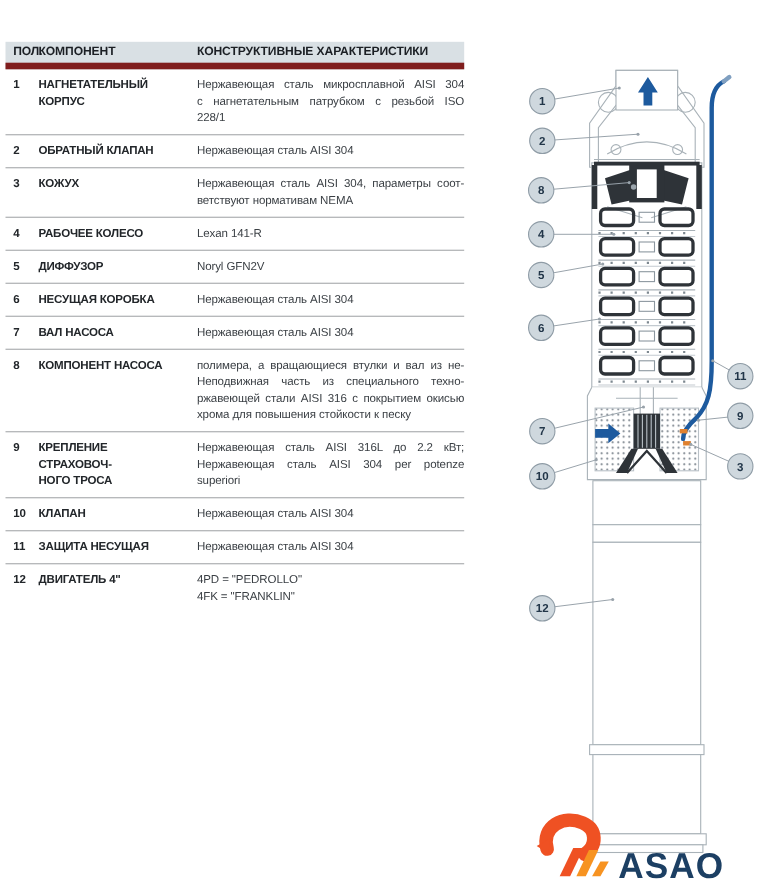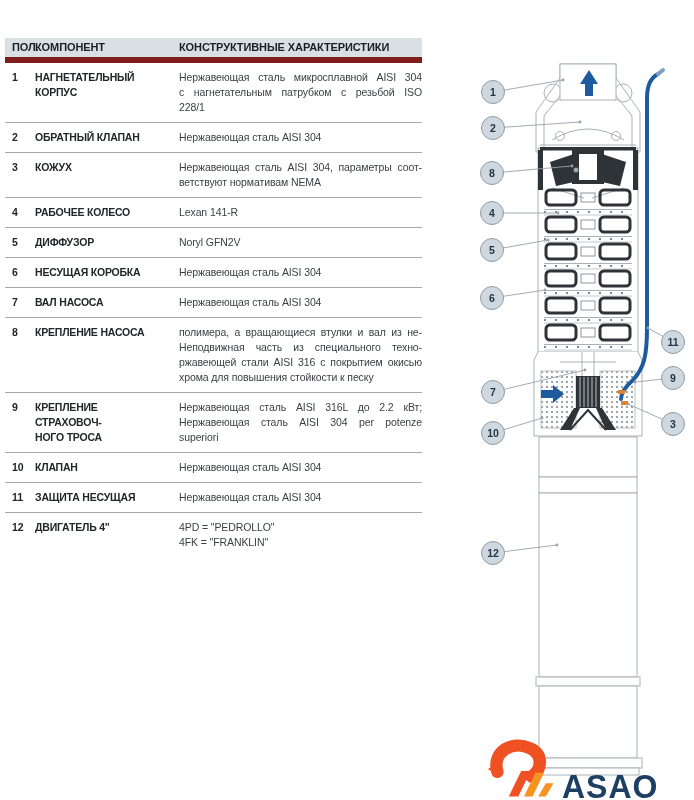--- a/index.html
+++ b/index.html
@@ -106,21 +106,21 @@
         <div class="col-name">
           <div>ВАЛ НАСОСА</div>
         </div>
         <div class="col-desc">
           <div class="dline">Нержавеющая сталь AISI 304</div>
         </div>
       </div>
       <div class="trow">
         <div class="col-num">8</div>
         <div class="col-name">
-          <div>КРЕПЛЕНИЕ НАСОСА</div>
+          <div>КОМПОНЕНТ НАСОСА</div>
         </div>
         <div class="col-desc">
           <div class="dline just">полимера, а вращающиеся втулки и вал из не-</div>
           <div class="dline just">Неподвижная часть из специального техно-</div>
           <div class="dline just">ржавеющей стали AISI 316 с покрытием окисью</div>
           <div class="dline">хрома для повышения стойкости к песку</div>
         </div>
       </div>
       <div class="trow">
         <div class="col-num">9</div>

